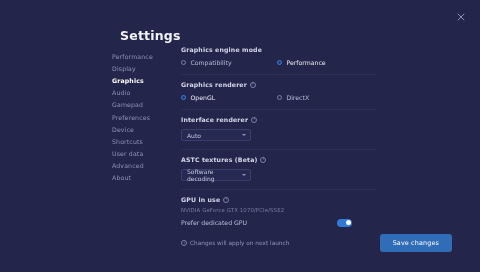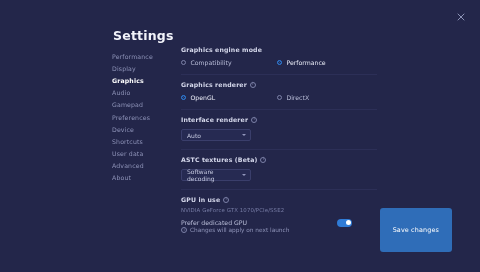--- a/index.html
+++ b/index.html
@@ -20,21 +20,21 @@
     position: absolute; top: 9px; right: 11px;
     width: 16px; height: 16px;
     display: flex; align-items: center; justify-content: center;
     color: #9aa0c4; font-size: 11px; line-height: 1;
     cursor: pointer;
   }
   .close-btn svg { display: block; }
 
   
   .page-title {
-    position: absolute; left: 113px; top: 28px;
+    position: absolute; left: 120px; top: 28px;
     font-size: 12.5px; font-weight: bold; color: #f2f3fa;
     letter-spacing: 0.2px;
   }
 
   
   .sidebar {
     position: absolute; left: 112px; top: 50px;
     width: 62px;
   }
   .side-item {
@@ -137,21 +137,21 @@
     position: absolute; left: 181px; right: 28px; bottom: 20px;
     display: flex; align-items: center; justify-content: space-between;
   }
   .footer-note {
     display: flex; align-items: center; gap: 3px;
     font-size: 5.8px; color: #8e93b8;
   }
   .save-btn {
     background: #2f6db8; color: #ffffff;
     font-size: 6.4px;
-    padding: 18px 13px; border-radius: 3px;
+    padding: 5px 13px; border-radius: 3px;
     border: none; cursor: pointer;
     font-family: inherit;
     letter-spacing: 0.15px;
   }
 </style>
 </head>
 <body>
 
 <div id="app">
 

